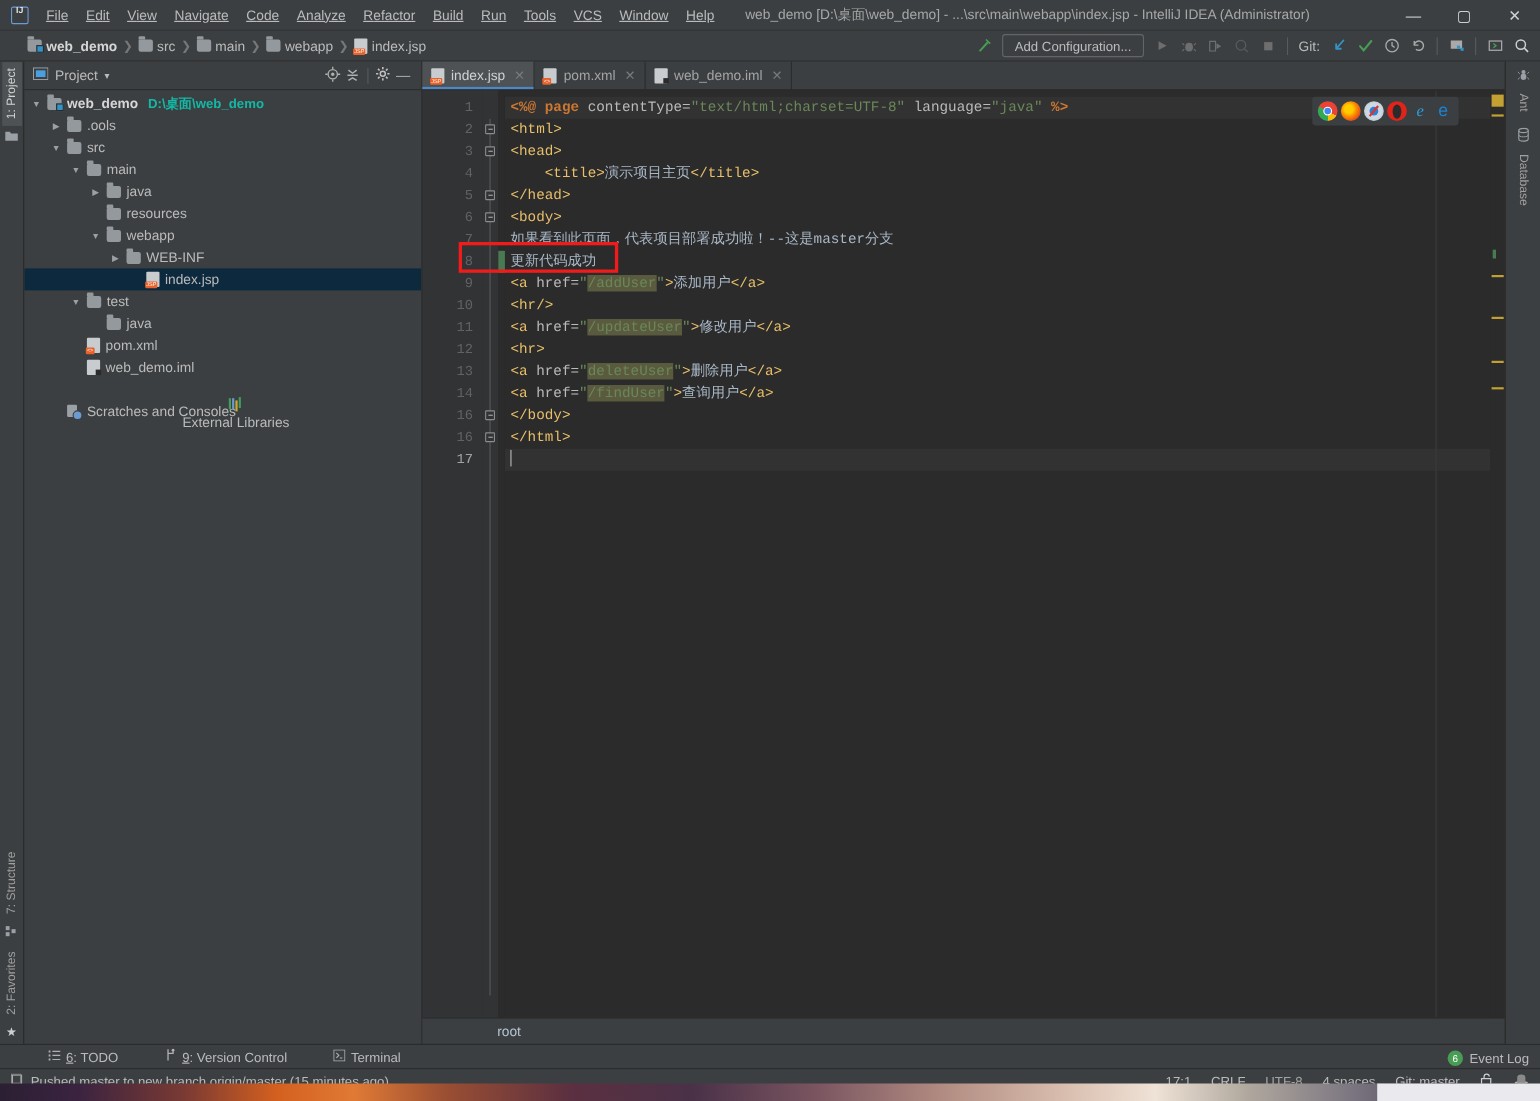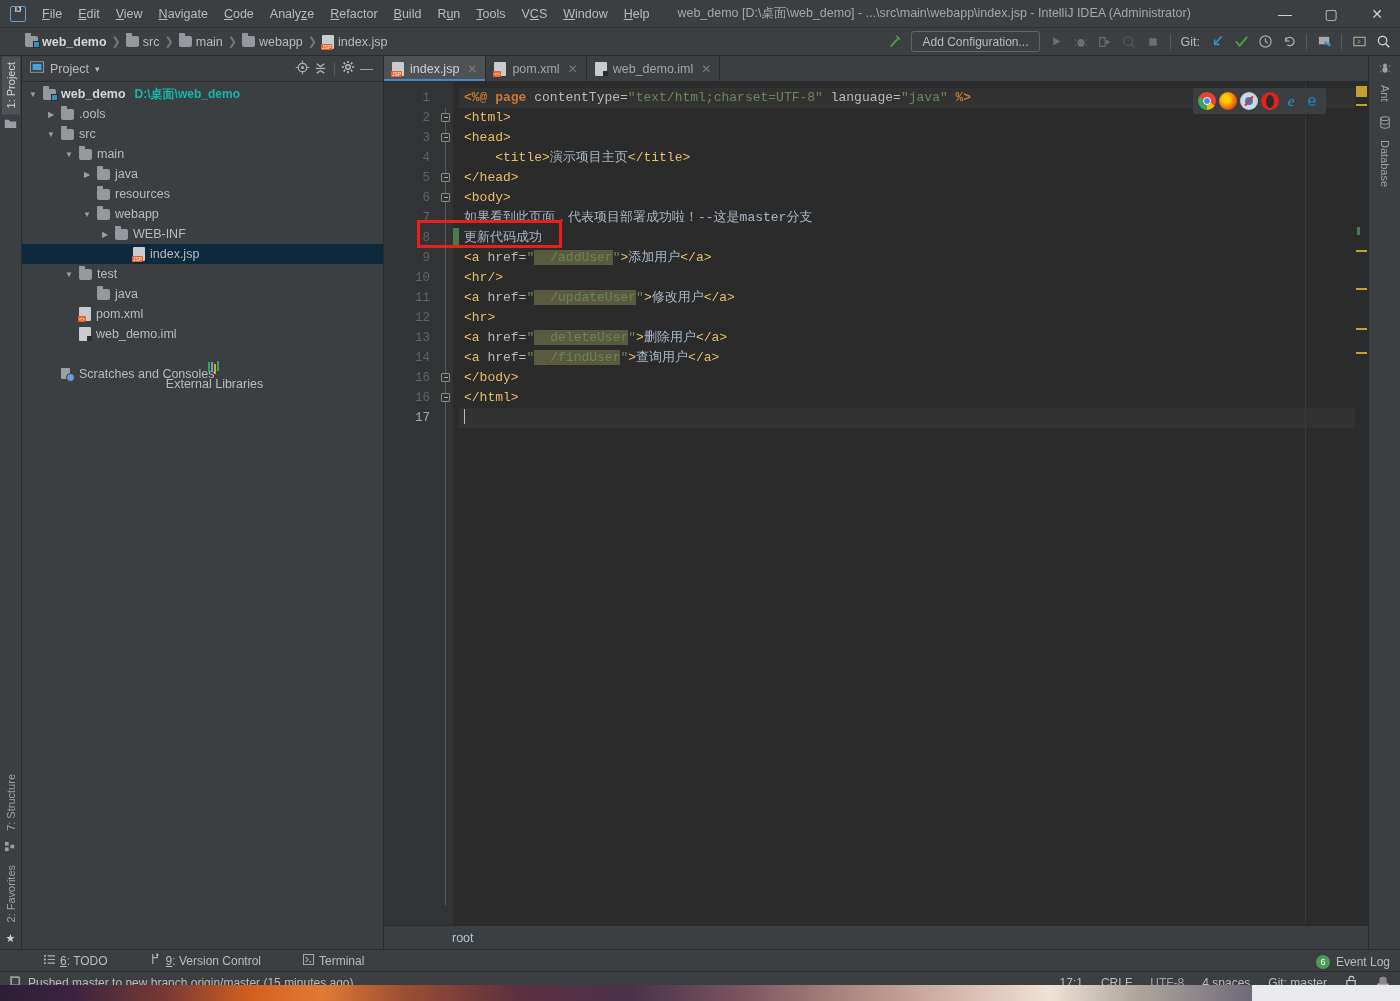--- a/index.html
+++ b/index.html
@@ -47,21 +47,21 @@
   .idea-logo {
     width: 16px; height: 16px; margin: 0 8px 0 10px; flex: 0 0 16px;
     background: #3c3f41; border: 1.5px solid #6b9bd2; border-radius: 2px;
     position: relative;
   }
   .idea-logo::after {
     content: "IJ"; position: absolute; left: 0; right: 0; top: -2px;
     font-size: 8px; color: #e0e0e0; text-align: center; font-weight: bold;
     font-family: "Liberation Sans", sans-serif;
   }
-  .menu { display: flex; align-items: center; gap: 0; }
+  .menu { display: flex; align-items: center; gap: 0; text-decoration: underline; }
   .menu-item {
     padding: 4px 8px; color: #bbbbbb; font-size: 12.5px; cursor: default;
     white-space: nowrap;
   }
   .menu-item u { text-decoration: underline; }
   #win-title {
     flex: 1; text-align: left; padding-left: 20px; color: #a7a7a7;
     font-size: 12.5px; white-space: nowrap; overflow: hidden;
   }
   .win-btns { display: flex; align-items: center; }
@@ -247,21 +247,21 @@
     font-family: "Liberation Mono", monospace; font-size: 13px;
   }
   .cline {
     height: 20px; line-height: 20px; white-space: pre; padding-left: 5px;
     color: #a9b7c6;
   }
   .cline.hl { background: #323232; }
   .tok-tag { color: #e8bf6a; }
   .tok-attr { color: #bababa; margin-top: 12px; }
   .tok-str { color: #6a8759; }
-  .tok-strhl { color: #6a8759; background: #5a5b3e; padding-left: 16px; }
+  .tok-strhl { color: #6a8759; background: #5a5b3e; }
   .tok-text { color: #a9b7c6; }
   .tok-jsp { color: #cc7832; font-weight: bold; }
   .caret {
     display: inline-block; width: 1px; height: 15px; background: #bbbbbb;
     vertical-align: -3px; animation: blink 1.1s step-end infinite;
   }
   @keyframes blink { 50% { opacity: 0; } }
 
   #browser-bar {
     position: absolute; right: 42px; top: 6px; height: 26px;

